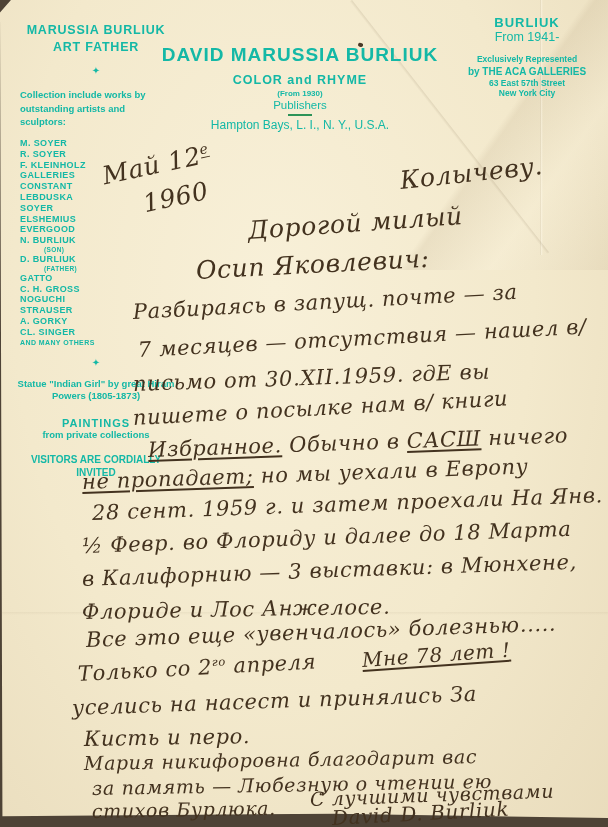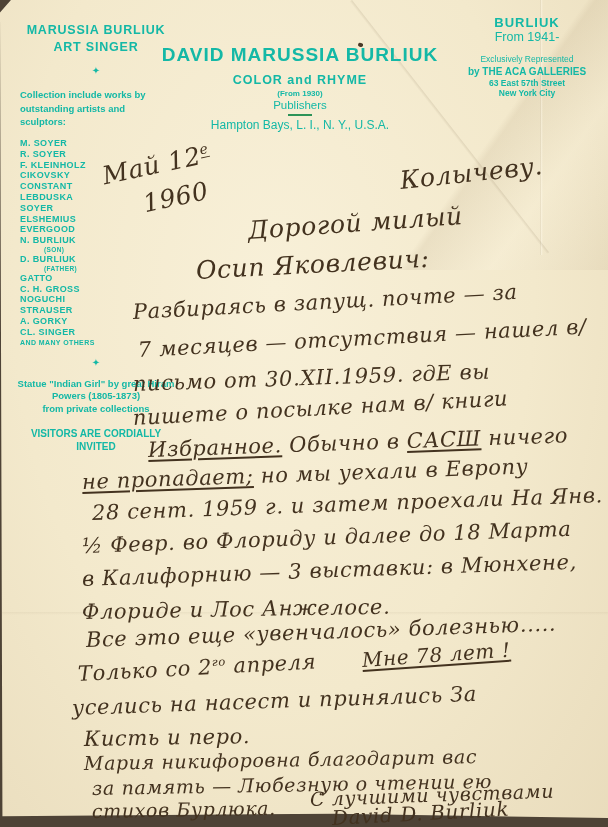--- a/index.html
+++ b/index.html
@@ -43,21 +43,21 @@
   .center-head{position:absolute;left:140px;top:44px;width:320px;text-align:center;}
   .ch-title{font-size:19px;font-weight:bold;letter-spacing:1px;white-space:nowrap;}
   .ch-sub{margin-top:7px;font-size:12.5px;font-weight:bold;letter-spacing:1px;}
   .ch-from{margin-top:2px;font-size:8px;font-weight:bold;}
   .ch-pub{margin-top:1px;font-size:11.5px;}
   .ch-rule{width:24px;height:2px;background:#2d9358;margin:3px auto 2px auto;}
   .ch-city{font-size:12px;white-space:nowrap;}
   .right-head{position:absolute;left:452px;top:15px;width:150px;text-align:center;}
   .rh-name{font-size:13px;font-weight:bold;letter-spacing:1px;}
   .rh-from{font-size:12.5px;}
-  .rh-excl{margin-top:10px;font-size:8.5px;font-weight:normal;}
+  .rh-excl{margin-top:10px;font-size:8.5px;font-weight:bold;}
   .rh-aca{margin-top:2px;font-size:10px;font-weight:bold;}
   .rh-street{font-size:8.5px;font-weight:bold;margin-top:1px;}
   .rh-city{font-size:8.5px;font-weight:bold;}
   
   .hw{
     position:absolute;white-space:nowrap;
     font-family:"DejaVu Serif",serif;font-style:italic;
     color:#43321f;font-size:21px;letter-spacing:.6px;
     transform:rotate(var(--r,0deg));transform-origin:left center;
   }
@@ -74,48 +74,49 @@
 <div class="paper"></div>
 <div class="crease corner-shade"></div>
 <div class="crease crease-v"></div>
 <div class="crease crease-d"></div>
 <div class="crease fold-h"></div>
 <div class="crease ink-speck"></div>
 
 <div class="museum green">
   <div class="museum-title">
     <div>MARUSSIA BURLIUK</div>
-    <div>ART SINGER</div>
+    <div>ART FATHER</div>
   </div>
   <div class="diamond">✦</div>
   <div class="museum-intro">Collection include works by outstanding artists and sculptors:</div>
   <div class="artists">
       <div class="artist">M. SOYER</div>
       <div class="artist">R. SOYER</div>
       <div class="artist">F. KLEINHOLZ</div>
-      <div class="artist">CIKOVSKY</div>
+      <div class="artist">GALLERIES</div>
       <div class="artist">CONSTANT</div>
       <div class="artist">LEBDUSKA</div>
       <div class="artist">SOYER</div>
       <div class="artist">ELSHEMIUS</div>
       <div class="artist">EVERGOOD</div>
       <div class="artist">N. BURLIUK</div>
       <div class="artist-note">(SON)</div>
       <div class="artist">D. BURLIUK</div>
       <div class="artist-note">(FATHER)</div>
       <div class="artist">GATTO</div>
       <div class="artist">C. H. GROSS</div>
       <div class="artist">NOGUCHI</div>
       <div class="artist">STRAUSER</div>
       <div class="artist">A. GORKY</div>
       <div class="artist">CL. SINGER</div>
       <div class="artist artist-small">AND MANY OTHERS</div>
     </div>
   <div class="diamond">✦</div>
   <div class="museum-statue">Statue "Indian Girl" by great Hiram Powers (1805-1873)</div>
+  <div class="museum-paint1">PAINTINGS</div>
   <div class="museum-paint2">from private collections</div>
   <div class="museum-visitors">
     <div>VISITORS ARE CORDIALLY</div>
     <div>INVITED</div>
   </div>
 </div>
 
 <div class="center-head green">
   <div class="ch-title">DAVID MARUSSIA BURLIUK</div>
   <div class="ch-sub">COLOR and RHYME</div>

